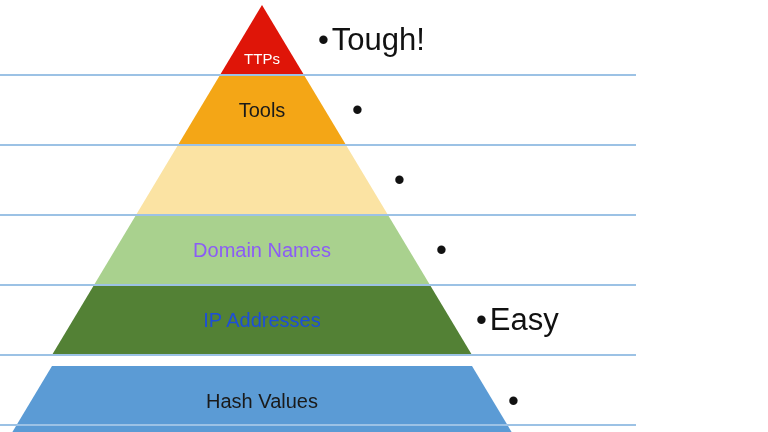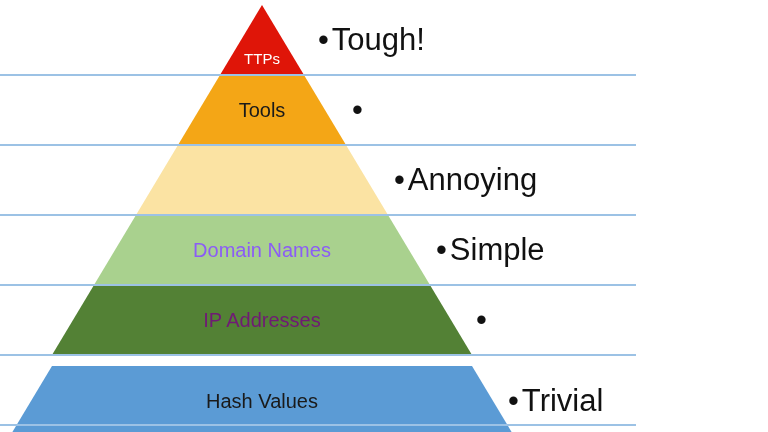--- a/index.html
+++ b/index.html
@@ -67,43 +67,41 @@
     <div class="band-label" style="color: rgb(26, 26, 26); text-align: center;">Tools</div>
     <div class="difficulty" style="left:352px">
       <span class="bullet">•</span>
     </div>
   </div>
 
   <div class="row" data-level="2" style="top:145px">
     <div class="trap t2" style="background: rgb(251, 227, 163);"></div>
     <div class="difficulty" style="left:394px">
       <span class="bullet">•</span>
-      <span>Annoying</span>
     </div>
   </div>
 
   <div class="row" data-level="3" style="top:215px">
     <div class="trap t3" style="background: rgb(169, 209, 142);"></div>
     <div class="band-label" style="color: #8b5cf6;">Domain Names</div>
     <div class="difficulty" style="left:436px">
       <span class="bullet">•</span>
-      <span>Simple</span>
     </div>
   </div>
 
   <div class="row" data-level="4" style="top:285px">
     <div class="trap t4" style="background: rgb(83, 129, 53);"></div>
-    <div class="band-label" style="color: #701a75;">IP Addresses</div>
+    <div class="band-label" style="color: #1d4ed8;">IP Addresses</div>
     <div class="difficulty" style="left:476px">
       <span class="bullet">•</span>
+      <span>Easy</span>
     </div>
   </div>
 
   <div class="row" data-level="5" style="top:366px">
     <div class="trap t5" style="background: rgb(91, 155, 213);"></div>
     <div class="band-label" style="color: rgb(26, 26, 26);">Hash Values</div>
     <div class="difficulty" style="left:508px">
       <span class="bullet">•</span>
-      <span>Trivial</span>
     </div>
   </div>
 
 </div>
 
 </body></html>

